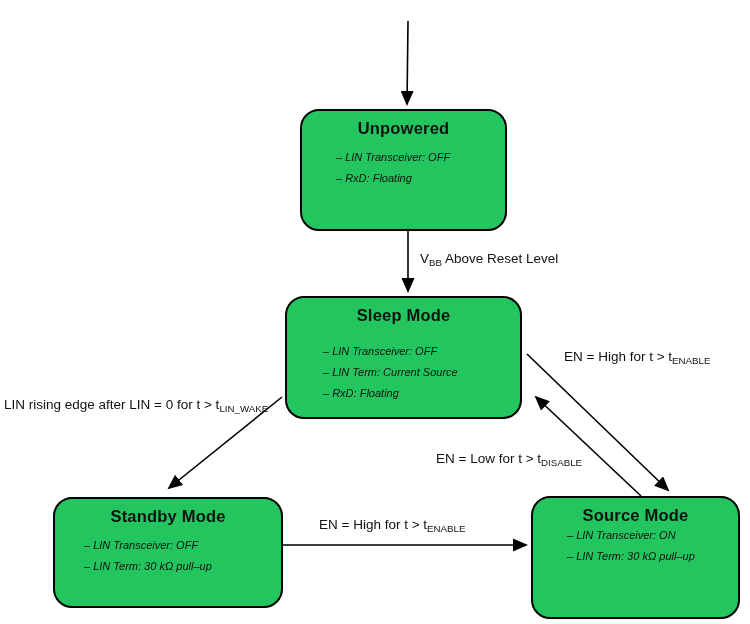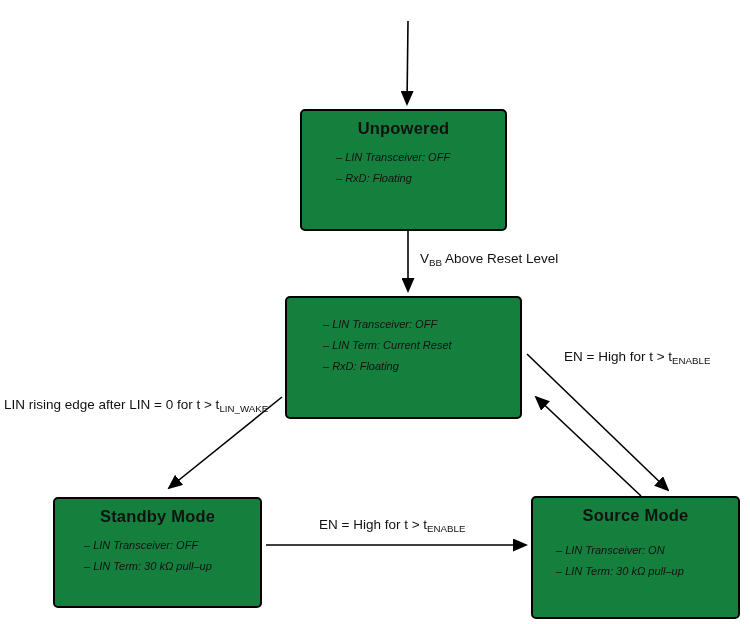--- a/index.html
+++ b/index.html
@@ -22,23 +22,23 @@
     top: 0;
     width: 750px;
     height: 624px;
   }
   #arrows line {
     stroke: #000000;
     stroke-width: 1.6;
   }
   .state {
     position: absolute;
-    background: #15803d;
+    background: #22c55e;
     border: 2px solid #000000;
-    border-radius: 5px;
+    border-radius: 19px;
     box-sizing: border-box;
   }
   .state .title {
     font-weight: bold;
     font-size: 16.5px;
     text-align: center;
     margin-top: 8px;
     letter-spacing: 0.2px;
   }
   .state .subtitle {
@@ -50,24 +50,24 @@
   .state .items {
     font-size: 11px;
     line-height: 21px;
     white-space: nowrap;
     font-style: italic;
   }
   #st-unpowered { left: 300px; top: 109px; width: 207px; height: 122px; }
   #st-unpowered .items { margin-top: 9px;  padding-left: 34px; }
   #st-sleep     { left: 285px; top: 296px; width: 237px; height: 123px; }
   #st-sleep .items     { margin-top: 16px; padding-left: 36px; }
-  #st-standby   { left: 53px;  top: 497px; width: 209px; height: 111px; }
+  #st-standby   { left: 53px;  top: 497px; width: 230px; height: 111px; }
   #st-standby .items   { margin-top: 9px;  padding-left: 29px; }
   #st-normal    { left: 531px; top: 496px; width: 209px; height: 123px; }
-  #st-normal .items    { margin-top: 15px; padding-left: 23px; }
+  #st-normal .items    { margin-top: 0; padding-left: 34px; }
   .edge-label {
     position: absolute;
     font-size: 13.5px;
     white-space: nowrap;
   }
   sub {
     font-size: 0.72em;
     vertical-align: baseline;
     position: relative;
     top: 0.28em;
@@ -95,23 +95,24 @@
 
   <div class="state" id="st-unpowered">
     <div class="title">Unpowered</div>
     <div class="items">
       <div class="item">– LIN Transceiver: OFF</div>
       <div class="item">– RxD: Floating</div>
     </div>
   </div>
 
   <div class="state" id="st-sleep">
+    <div class="title">Sleep Mode</div>
     <div class="items">
       <div class="item">– LIN Transceiver: OFF</div>
-      <div class="item">– LIN Term: Current Reset</div>
+      <div class="item">– LIN Term: Current Source</div>
       <div class="item">– RxD: Floating</div>
     </div>
   </div>
 
   <div class="state" id="st-standby">
     <div class="title">Standby Mode</div>
     <div class="items">
       <div class="item">– LIN Transceiver: OFF</div>
       <div class="item">– LIN Term: 30 kΩ pull–up</div>
     </div>
@@ -125,16 +126,17 @@
     </div>
   </div>
 
 
   <div class="edge-label" style="left:420px; top:251px;"><span>V</span><sub>BB</sub><span> Above Reset Level</span></div>
 
   <div class="edge-label" style="left:4px; top:397px;"><span>LIN rising edge after LIN = 0 for t &gt; t</span><sub>LIN_WAKE</sub><span></span></div>
 
   <div class="edge-label" style="left:564px; top:349px;"><span>EN = High for t &gt; t</span><sub>ENABLE</sub><span></span></div>
 
+  <div class="edge-label" style="left:436px; top:451px;"><span>EN = Low for t &gt; t</span><sub>DISABLE</sub><span></span></div>
 
   <div class="edge-label" style="left:319px; top:517px;"><span>EN = High for t &gt; t</span><sub>ENABLE</sub><span></span></div>
 
 </div>
 
 </body></html>

